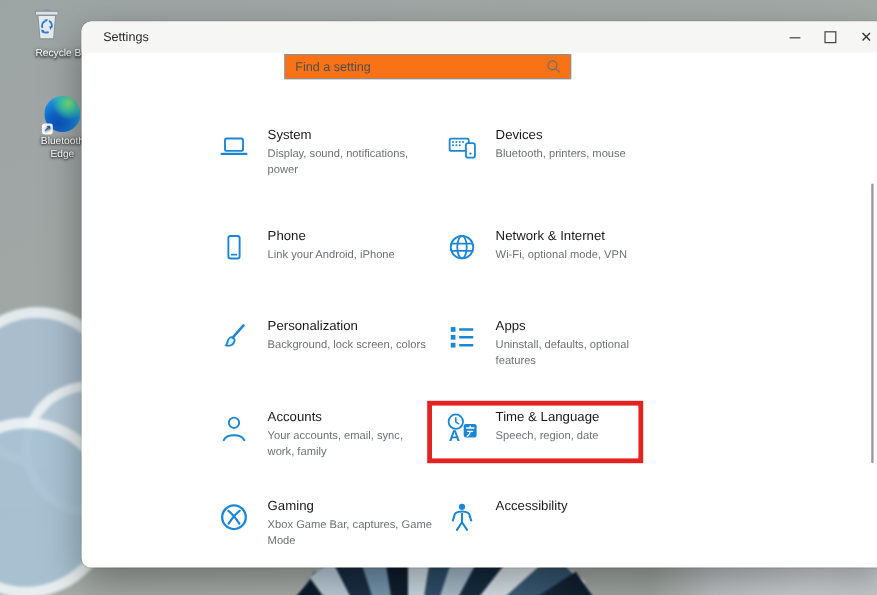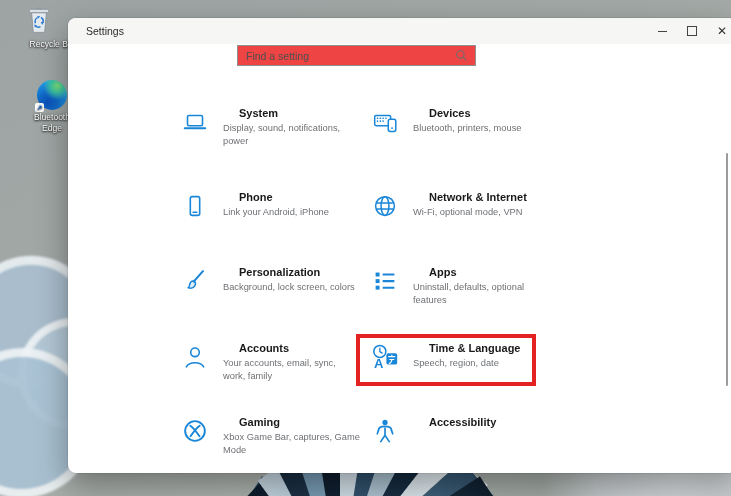--- a/index.html
+++ b/index.html
@@ -49,33 +49,33 @@
     box-shadow:0 12px 32px rgba(0,0,0,.35),0 0 0 1px rgba(0,0,0,.07);z-index:2;}
   .titlebar{height:26px;display:flex;align-items:center;background:#f6f6f5;border-radius:8px 8px 0 0;}
   .wtitle{font-size:10.5px;color:#2b2b2b;margin-left:18px;}
   .controls{margin-left:auto;display:flex;align-items:stretch;height:100%;}
   .ctrl{width:30px;display:flex;align-items:center;justify-content:center;cursor:default;}
   .min-glyph{display:block;width:9px;height:1px;background:#444;}
   .max-glyph{display:block;width:8px;height:8px;border:1px solid #444;}
   .close-glyph{font-size:12px;color:#333;line-height:1;}
 
   .search{position:absolute;left:169px;top:27px;width:239px;height:21px;border:1.5px solid #8f8f8f;
-    background:#ef4444;display:flex;align-items:center;box-sizing:border-box;}
+    background:#f97316;display:flex;align-items:center;box-sizing:border-box;}
   .search input{border:none;outline:none;flex:1;font-size:10.5px;padding:0 0 0 8px;color:#333;
     font-family:"Liberation Sans",sans-serif;background:transparent;}
   .search input::placeholder{color:#4f4f4f;opacity:1;}
   .search .mag{margin-right:7px;flex:0 0 auto;display:block;}
 
   .sbar{position:absolute;right:9px;top:135px;width:2px;height:233px;background:#9b9b9b;border-radius:1px;}
 
   .tile{position:absolute;width:180px;display:flex;cursor:default;}
   .t-c1{left:112px}.t-c2{left:302px}
   .t-r1{top:88px}.t-r2{top:172px}.t-r3{top:247px}.t-r4{top:323px}.t-r5{top:397px}
   .ticon{width:30px;height:30px;flex:0 0 30px;margin-right:13px;margin-top:1px;}
-  .ttext h3{font-size:11px;font-weight:700;color:#191919;margin:1px 16px 3px;}
+  .ttext h3{font-size:11px;font-weight:400;color:#191919;margin:1px 0 3px;}
   .ttext p{font-size:9.3px;color:#6e7074;margin:0;line-height:1.38;max-width:140px;}
 
   .hl{position:absolute;left:288px;top:316px;width:180px;height:52px;border:4px solid #e32222;
     z-index:5;pointer-events:none;box-sizing:border-box;}
   svg{display:block;}
 </style>
 </head>
 <body>
 
 <div class="screen">

